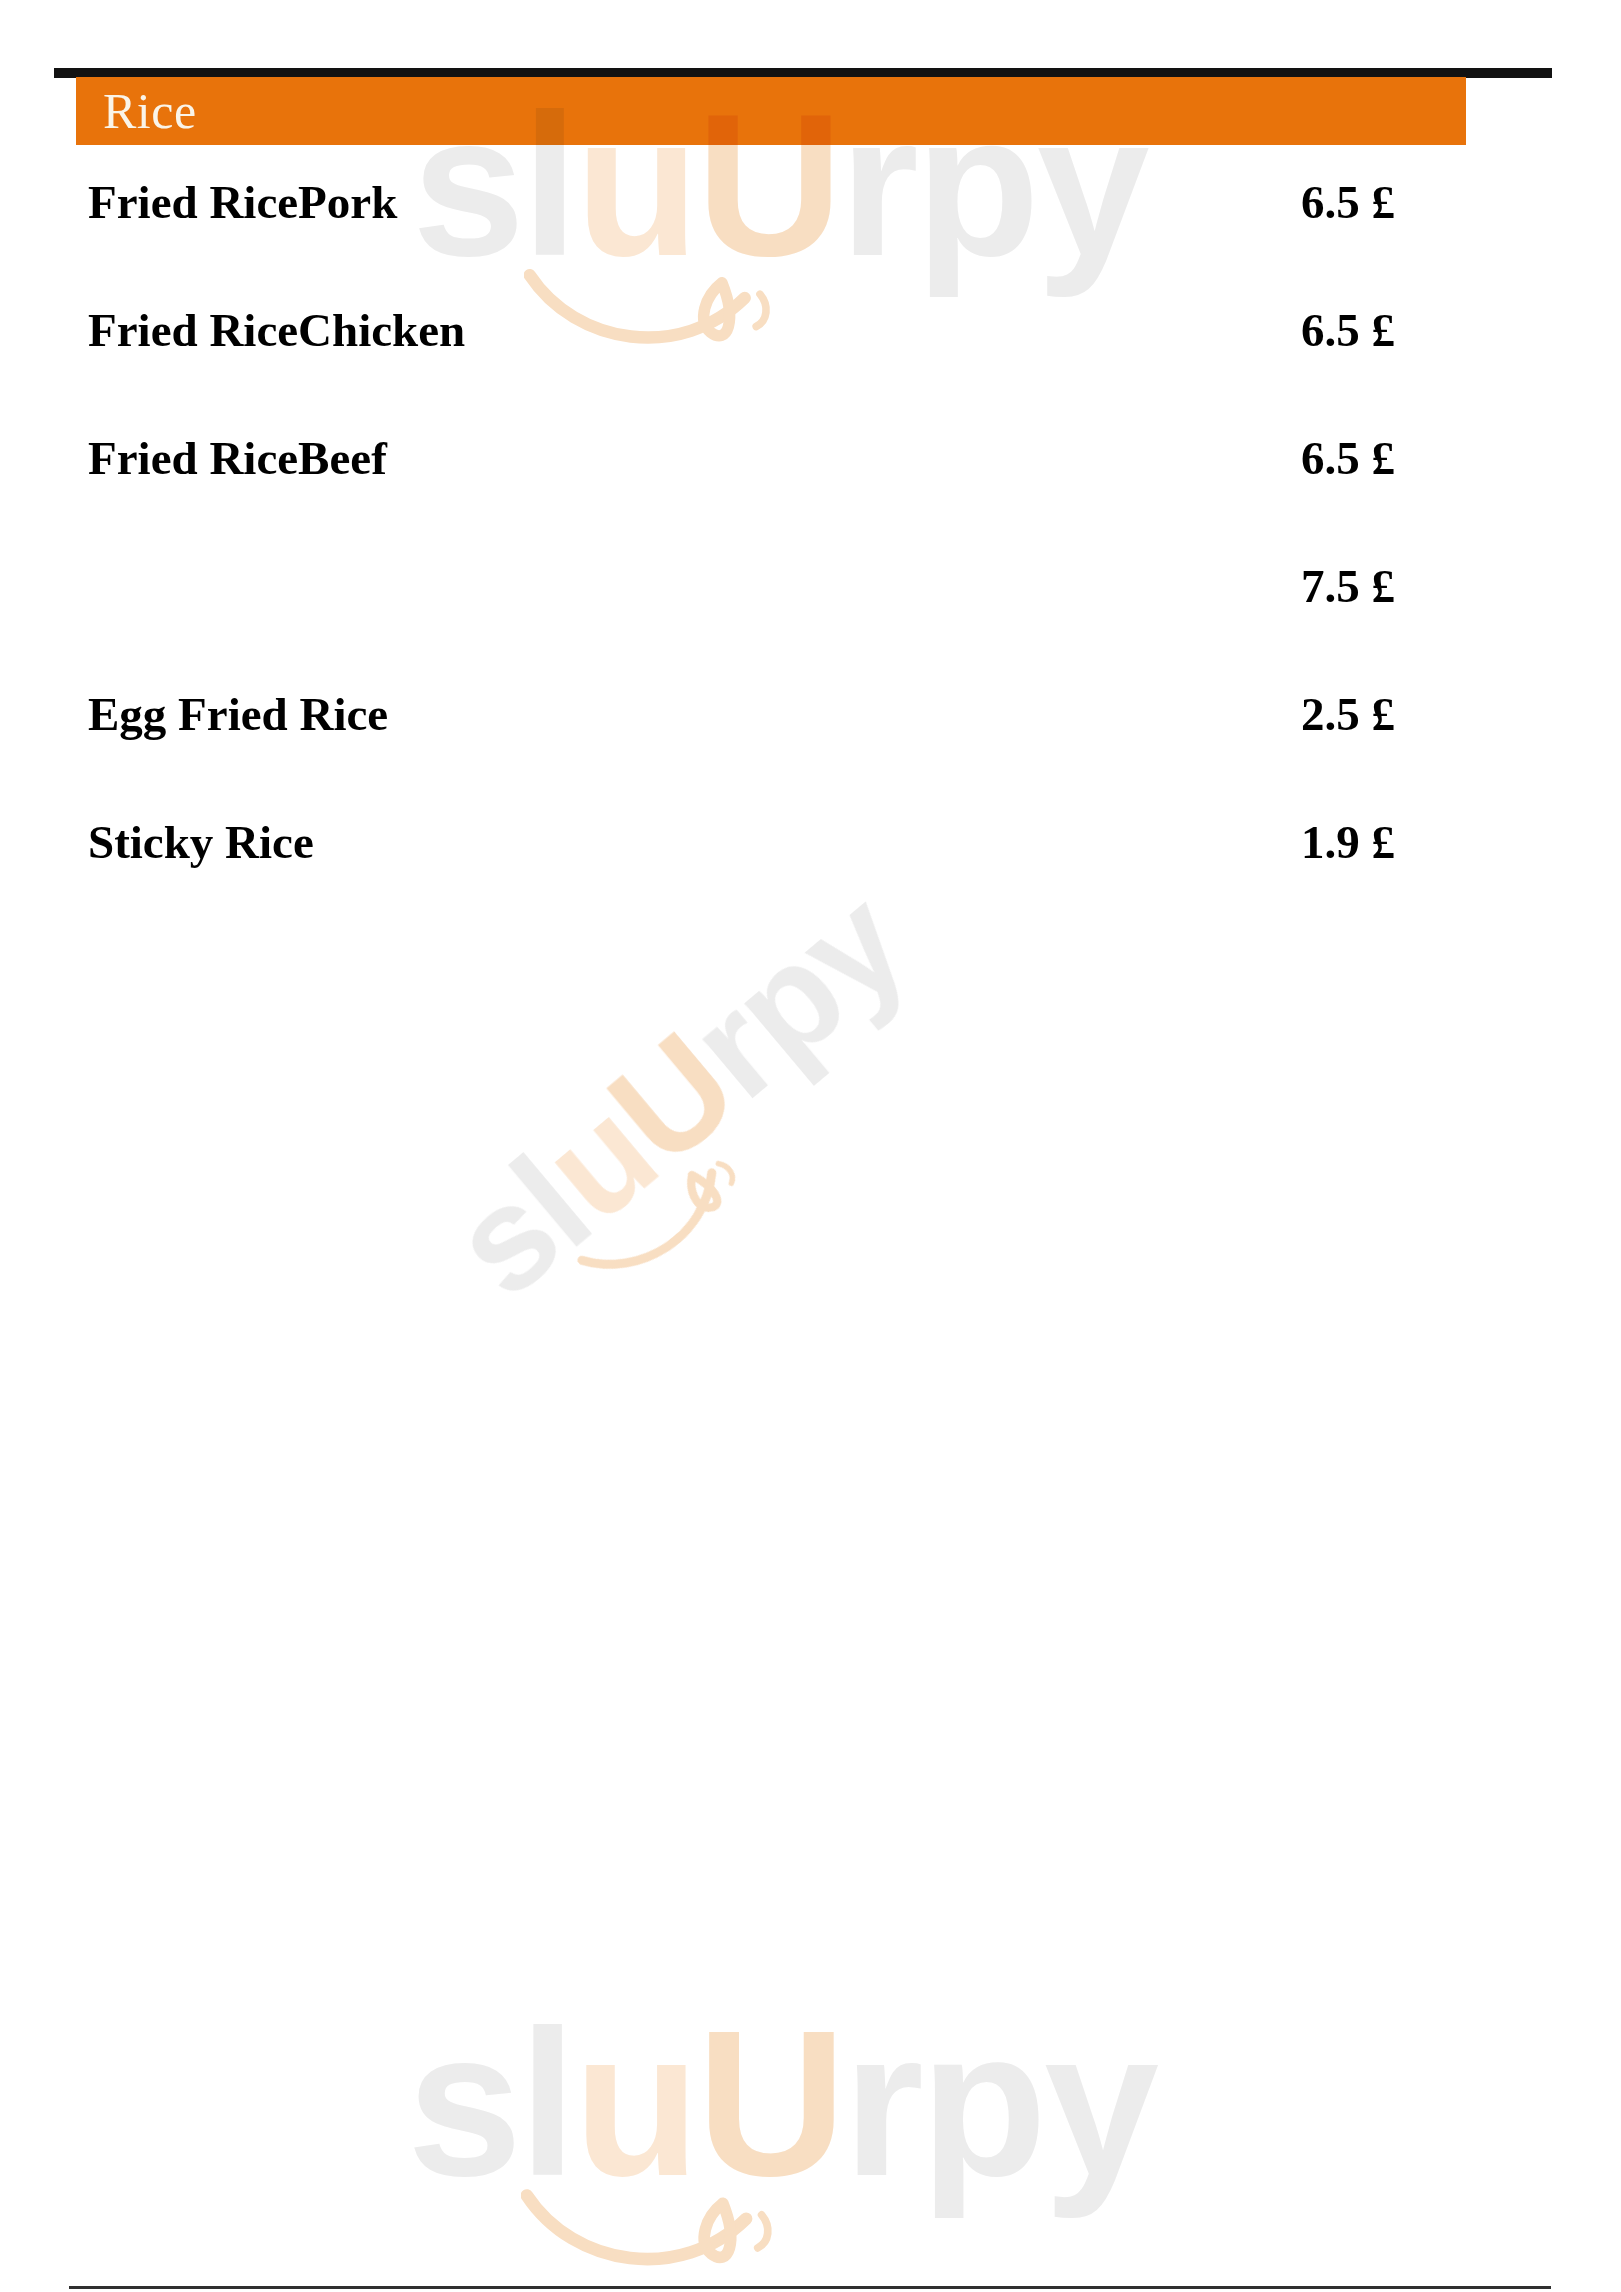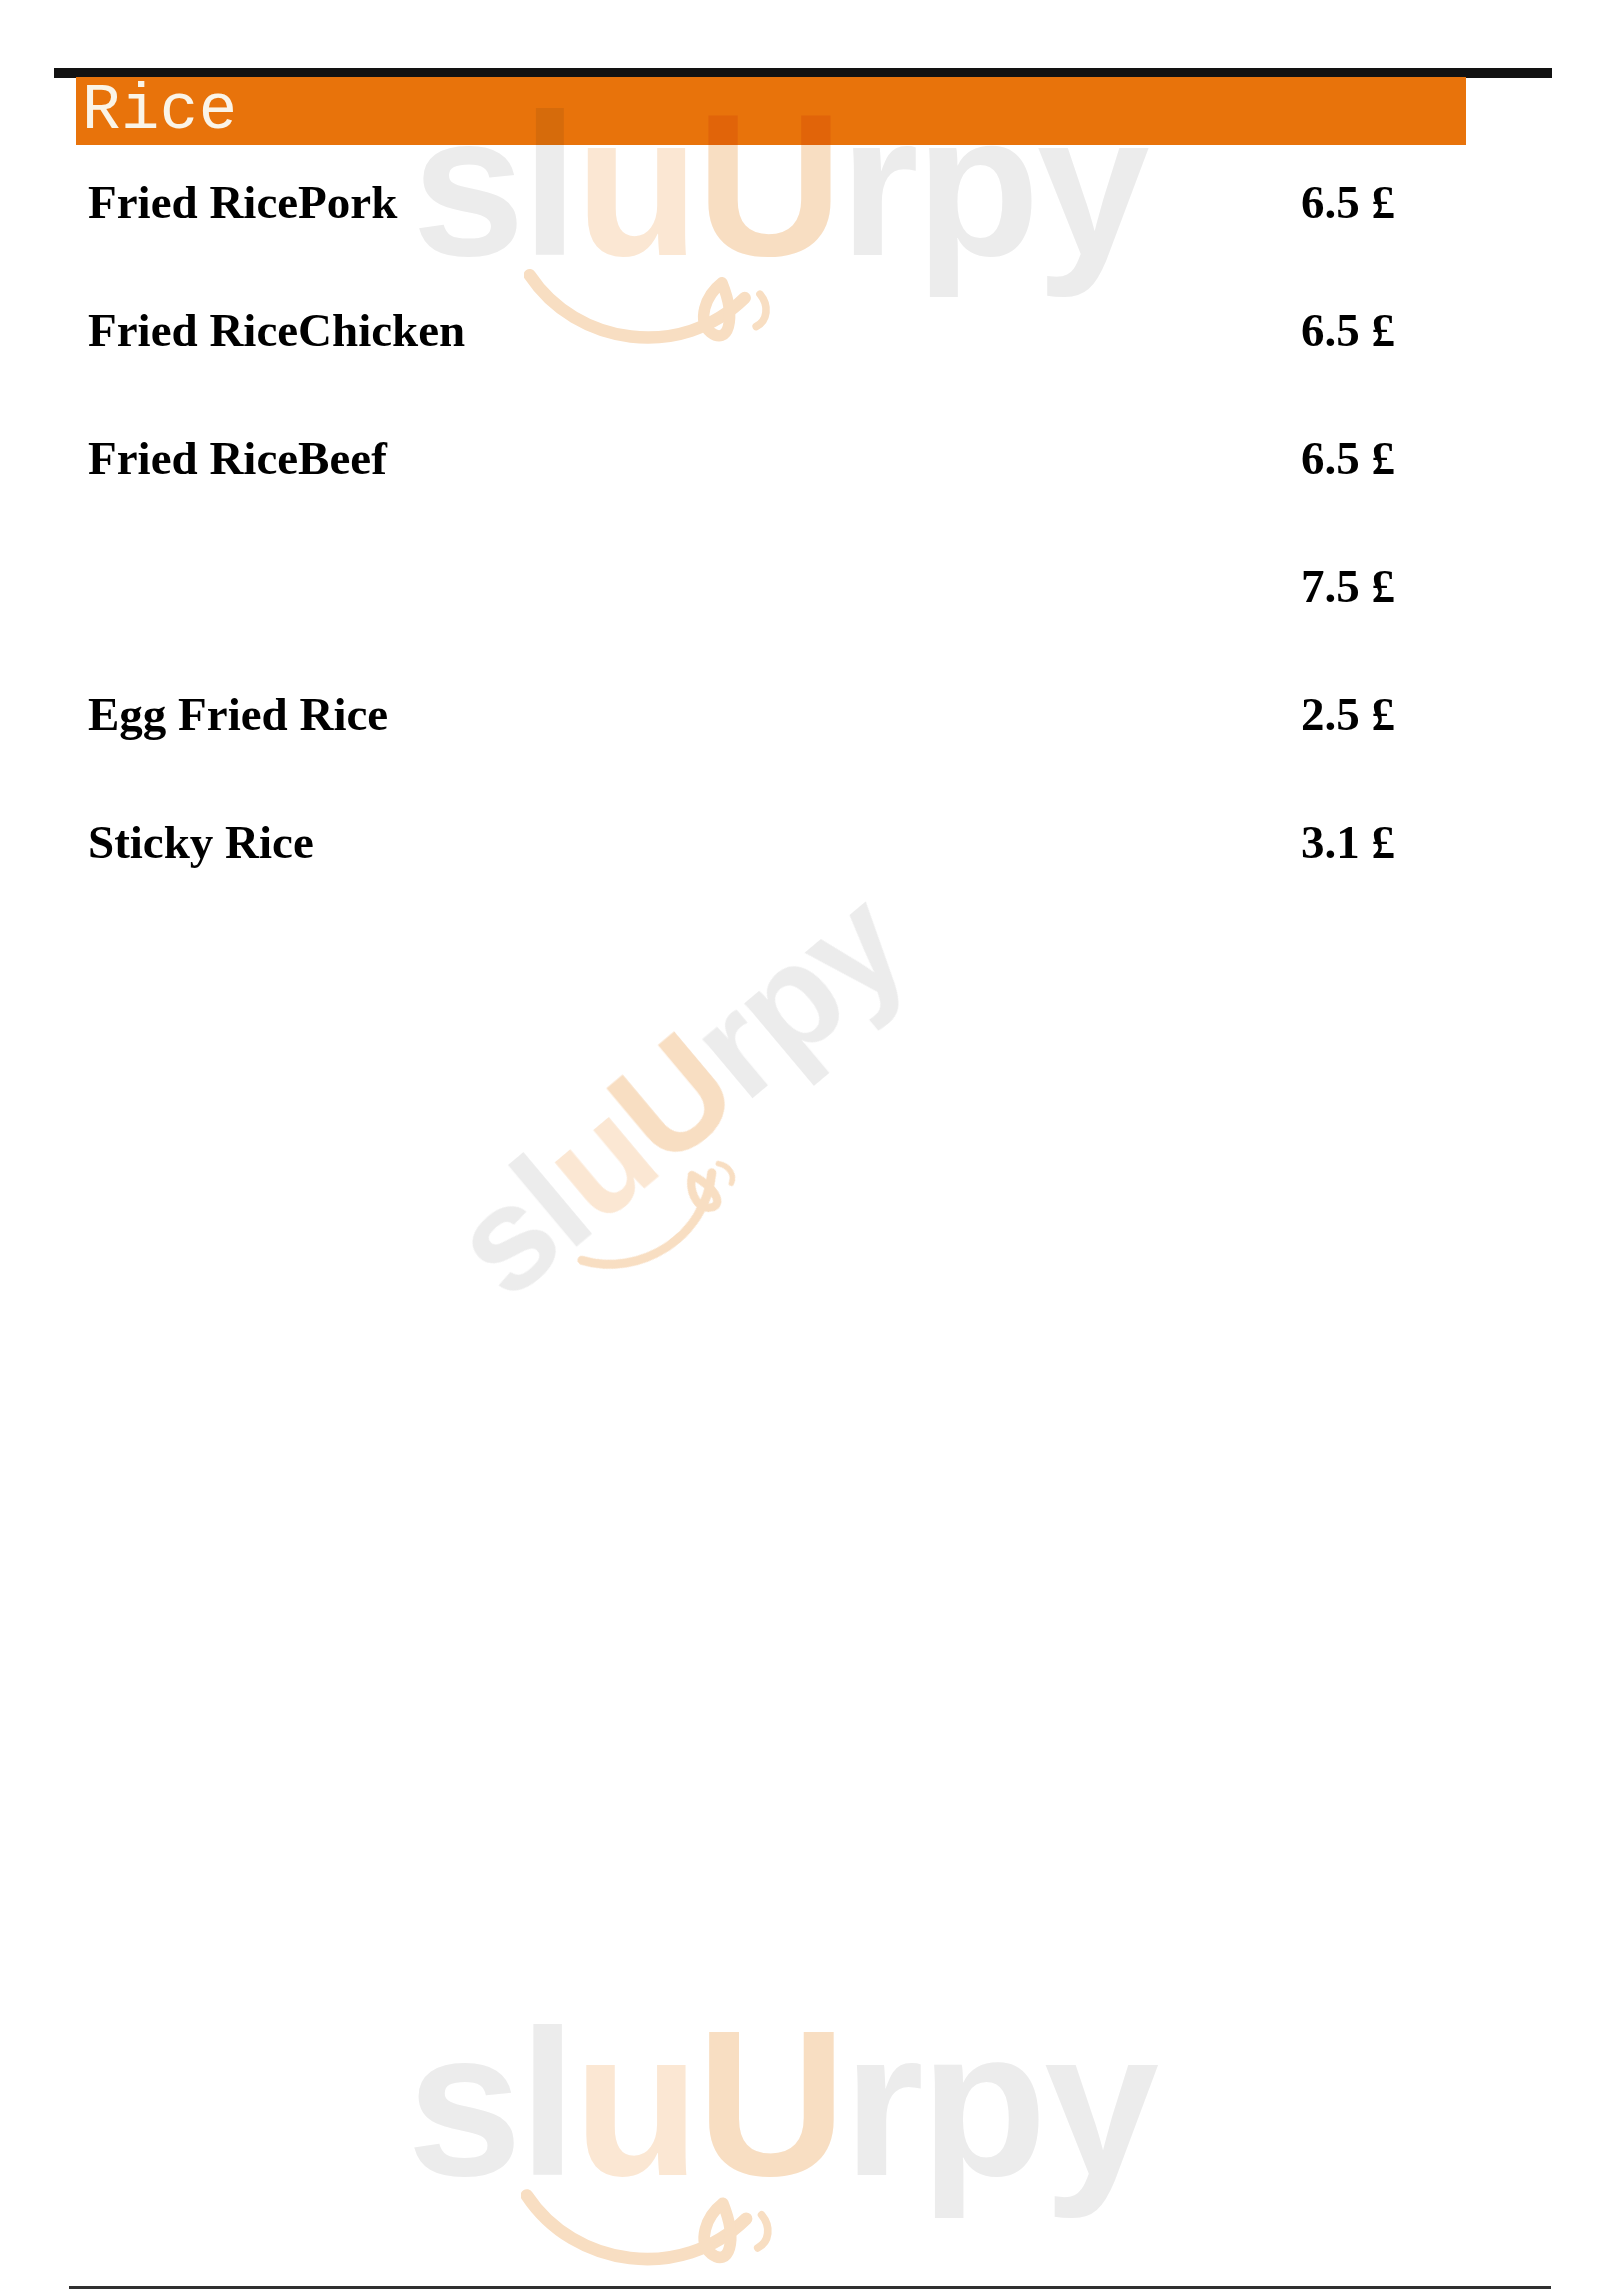--- a/index.html
+++ b/index.html
@@ -19,24 +19,24 @@
   }
 
   
   .banner {
     position:absolute; left:76px; top:77px;
     width:1390px; height:68px;
     background:var(--banner-orange, #E8730B);
     z-index:1;
   }
   .banner-title {
-    font-family:Liberation Mono, monospace;
-    font-size:64px; line-height:68px;
+    font-family:Liberation Serif, serif;
+    font-size:50px; line-height:68px;
     color:var(--banner-text, #FAF4E8);
-    padding-left:6px;
+    padding-left:27px;
     letter-spacing:0.5px;
   }
 
   
   .menu-list {
     position:absolute; left:0; top:179px; right:0;
     z-index:2;
   }
   .menu-row {
     position:relative;
@@ -116,21 +116,21 @@
     </div>
 
     <div class="menu-row">
       <span class="item-name">Egg Fried Rice</span>
       <span class="item-price">2.5 £</span>
     </div>
 
 
     <div class="menu-row">
       <span class="item-name">Sticky Rice</span>
-      <span class="item-price">3.1 £</span>
+      <span class="item-price">1.9 £</span>
     </div>
   </div>
 
   <div class="wm wm-top">
     <span class="wm-gray">sl</span><span class="wm-u1">u</span><span class="wm-u2">U</span><span class="wm-gray">rpy</span>
     <svg class="wm-swoosh" viewBox="0 0 320 110" fill="none" stroke="#F8DEC2" stroke-linecap="round">
       <path d="M6,18 C55,92 165,108 232,42" stroke-width="13"></path>
       <path d="M208,26 C224,66 214,92 196,78 C182,66 190,40 208,26" stroke-width="12"></path>
       <path d="M248,38 C258,50 256,66 244,72" stroke-width="8"></path>
     </svg>

